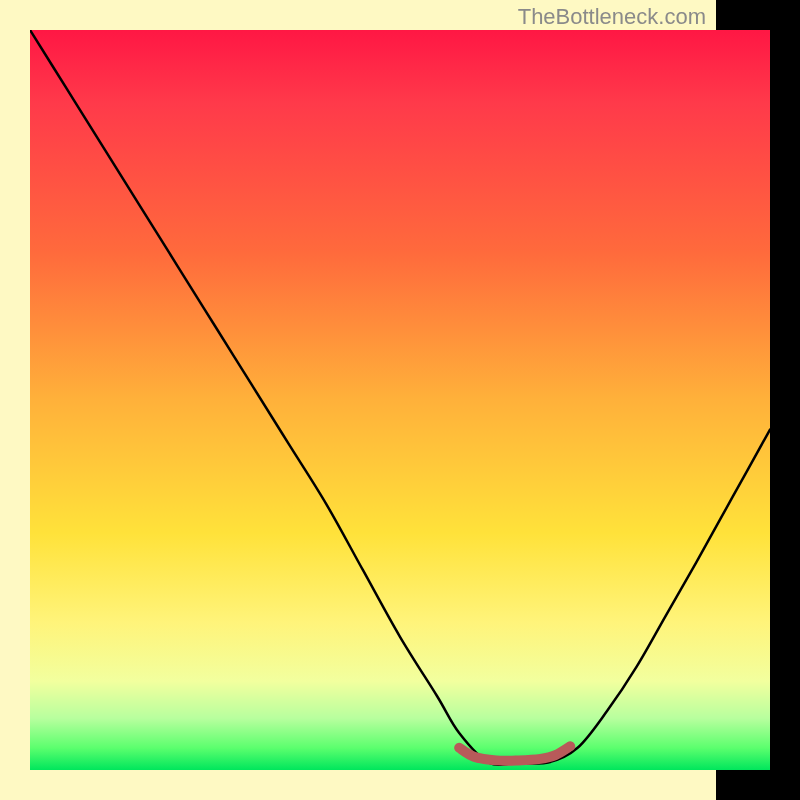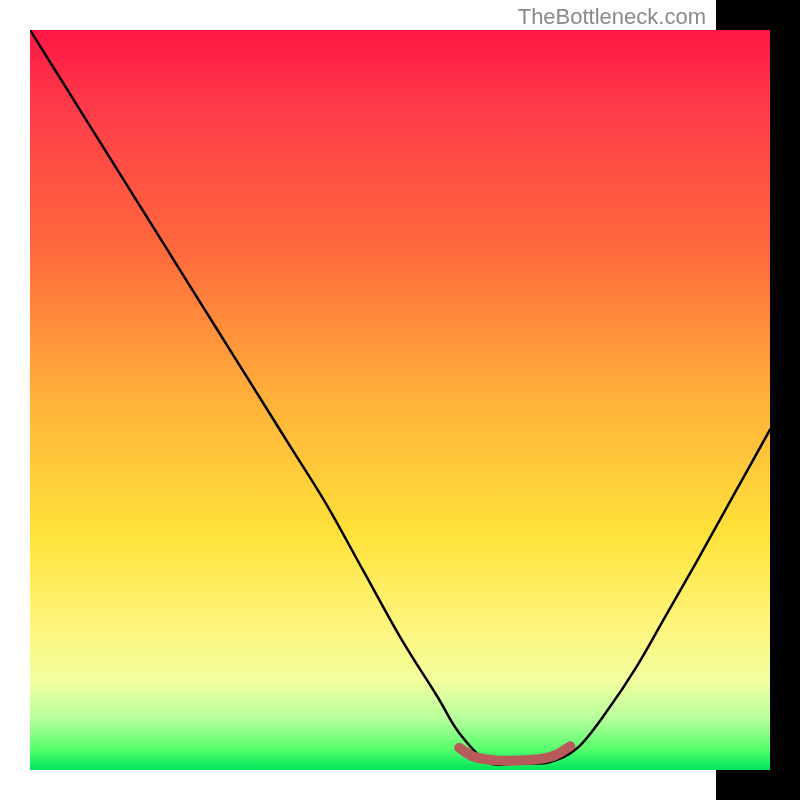--- a/index.html
+++ b/index.html
@@ -8,21 +8,21 @@
     width: 800px;
     height: 800px;
     background: #000;
     overflow: hidden;
     font-family: Arial, Helvetica, sans-serif;
   }
   .frame {
     position: relative;
     width: 716px;
     height: 800px;
-    background: #ffffff;
+    background: #fef9c3;
   }
   .plot-area {
     position: absolute;
     left: 30px;
     top: 30px;
     width: 740px;
     height: 740px;
     
     background: linear-gradient(
       to bottom,

